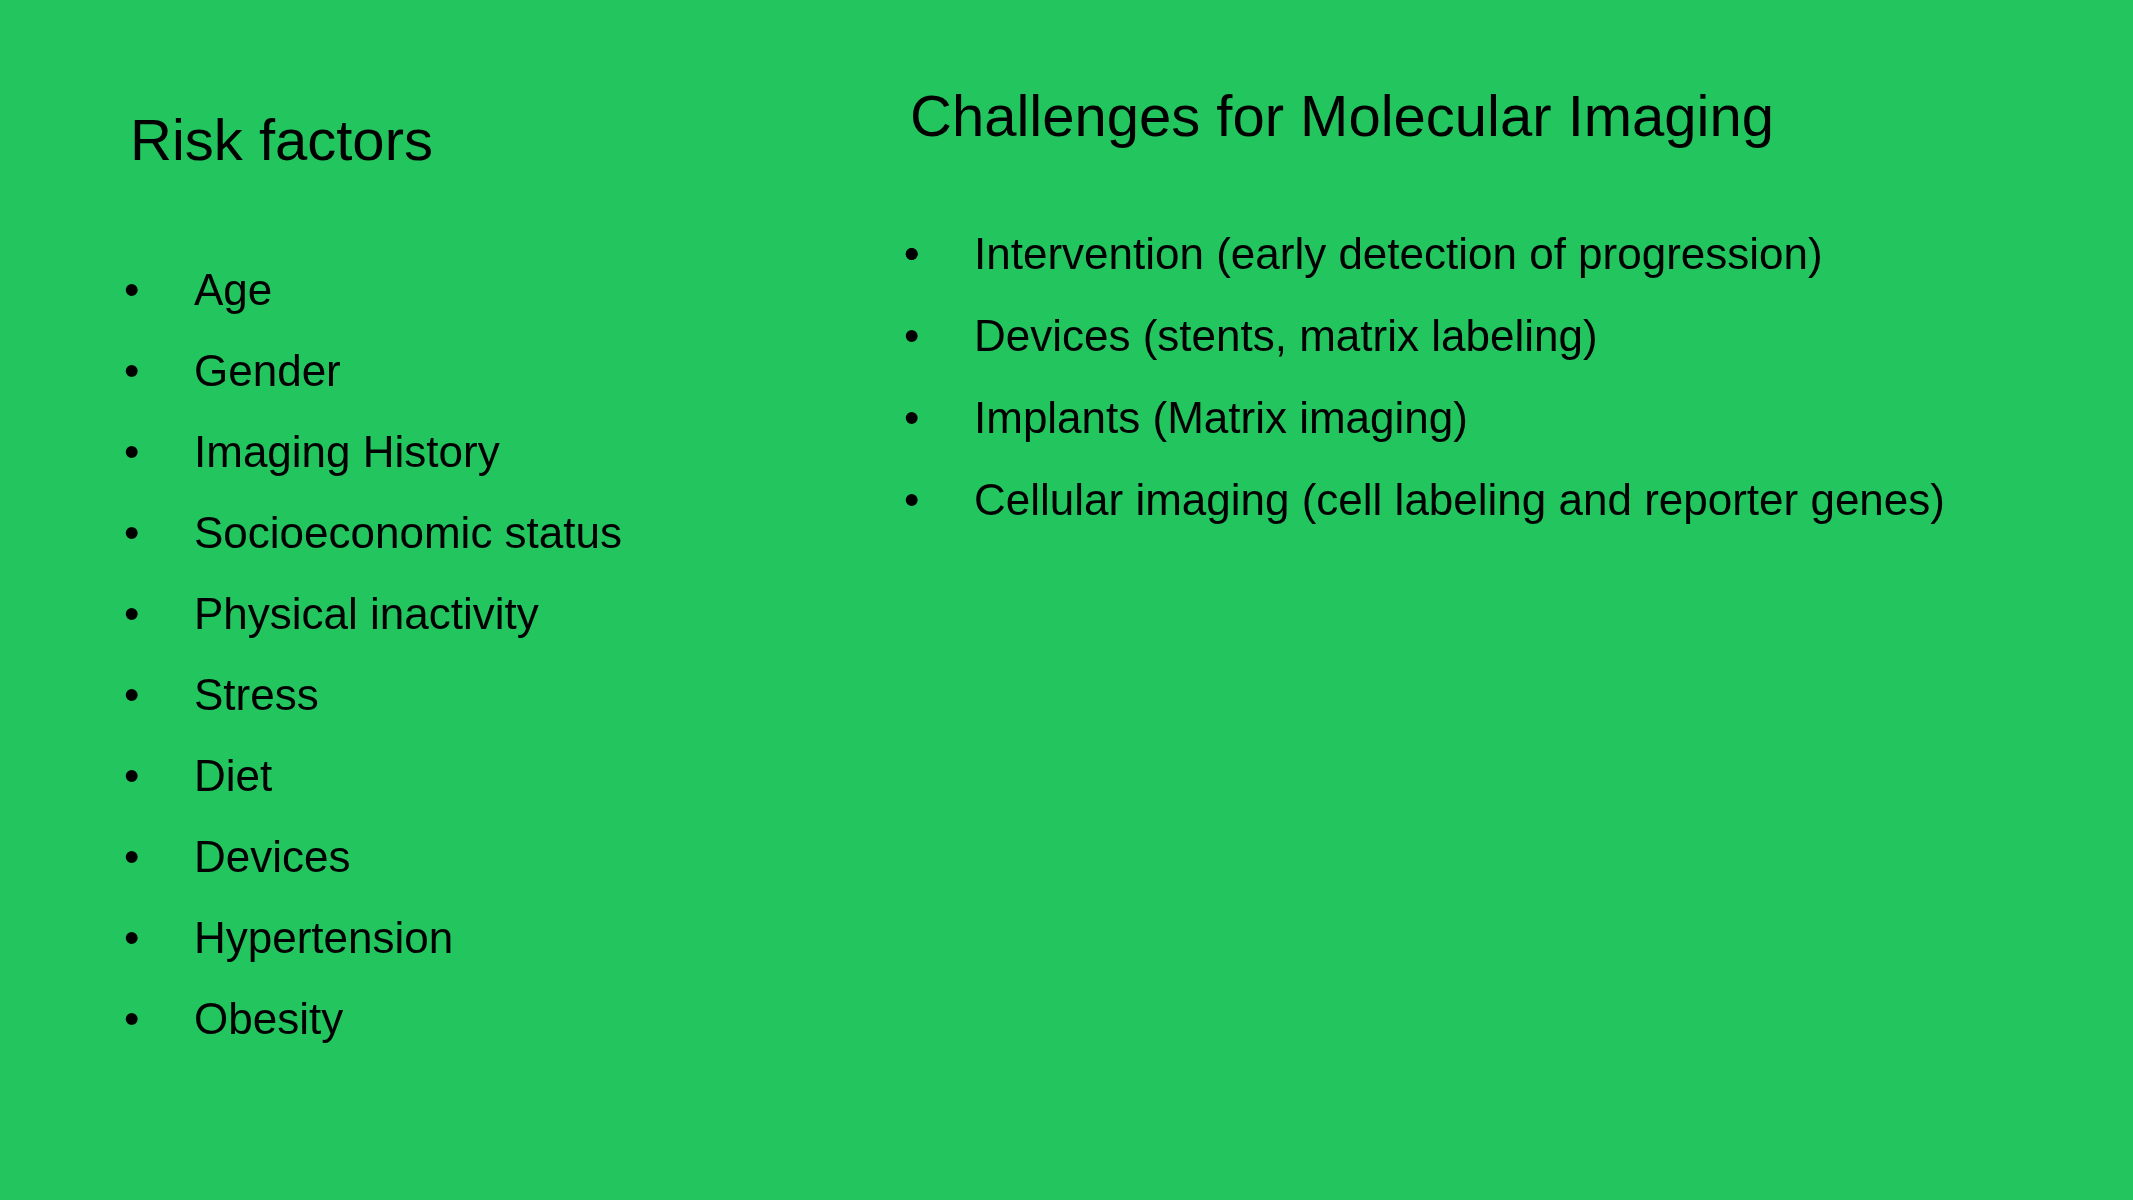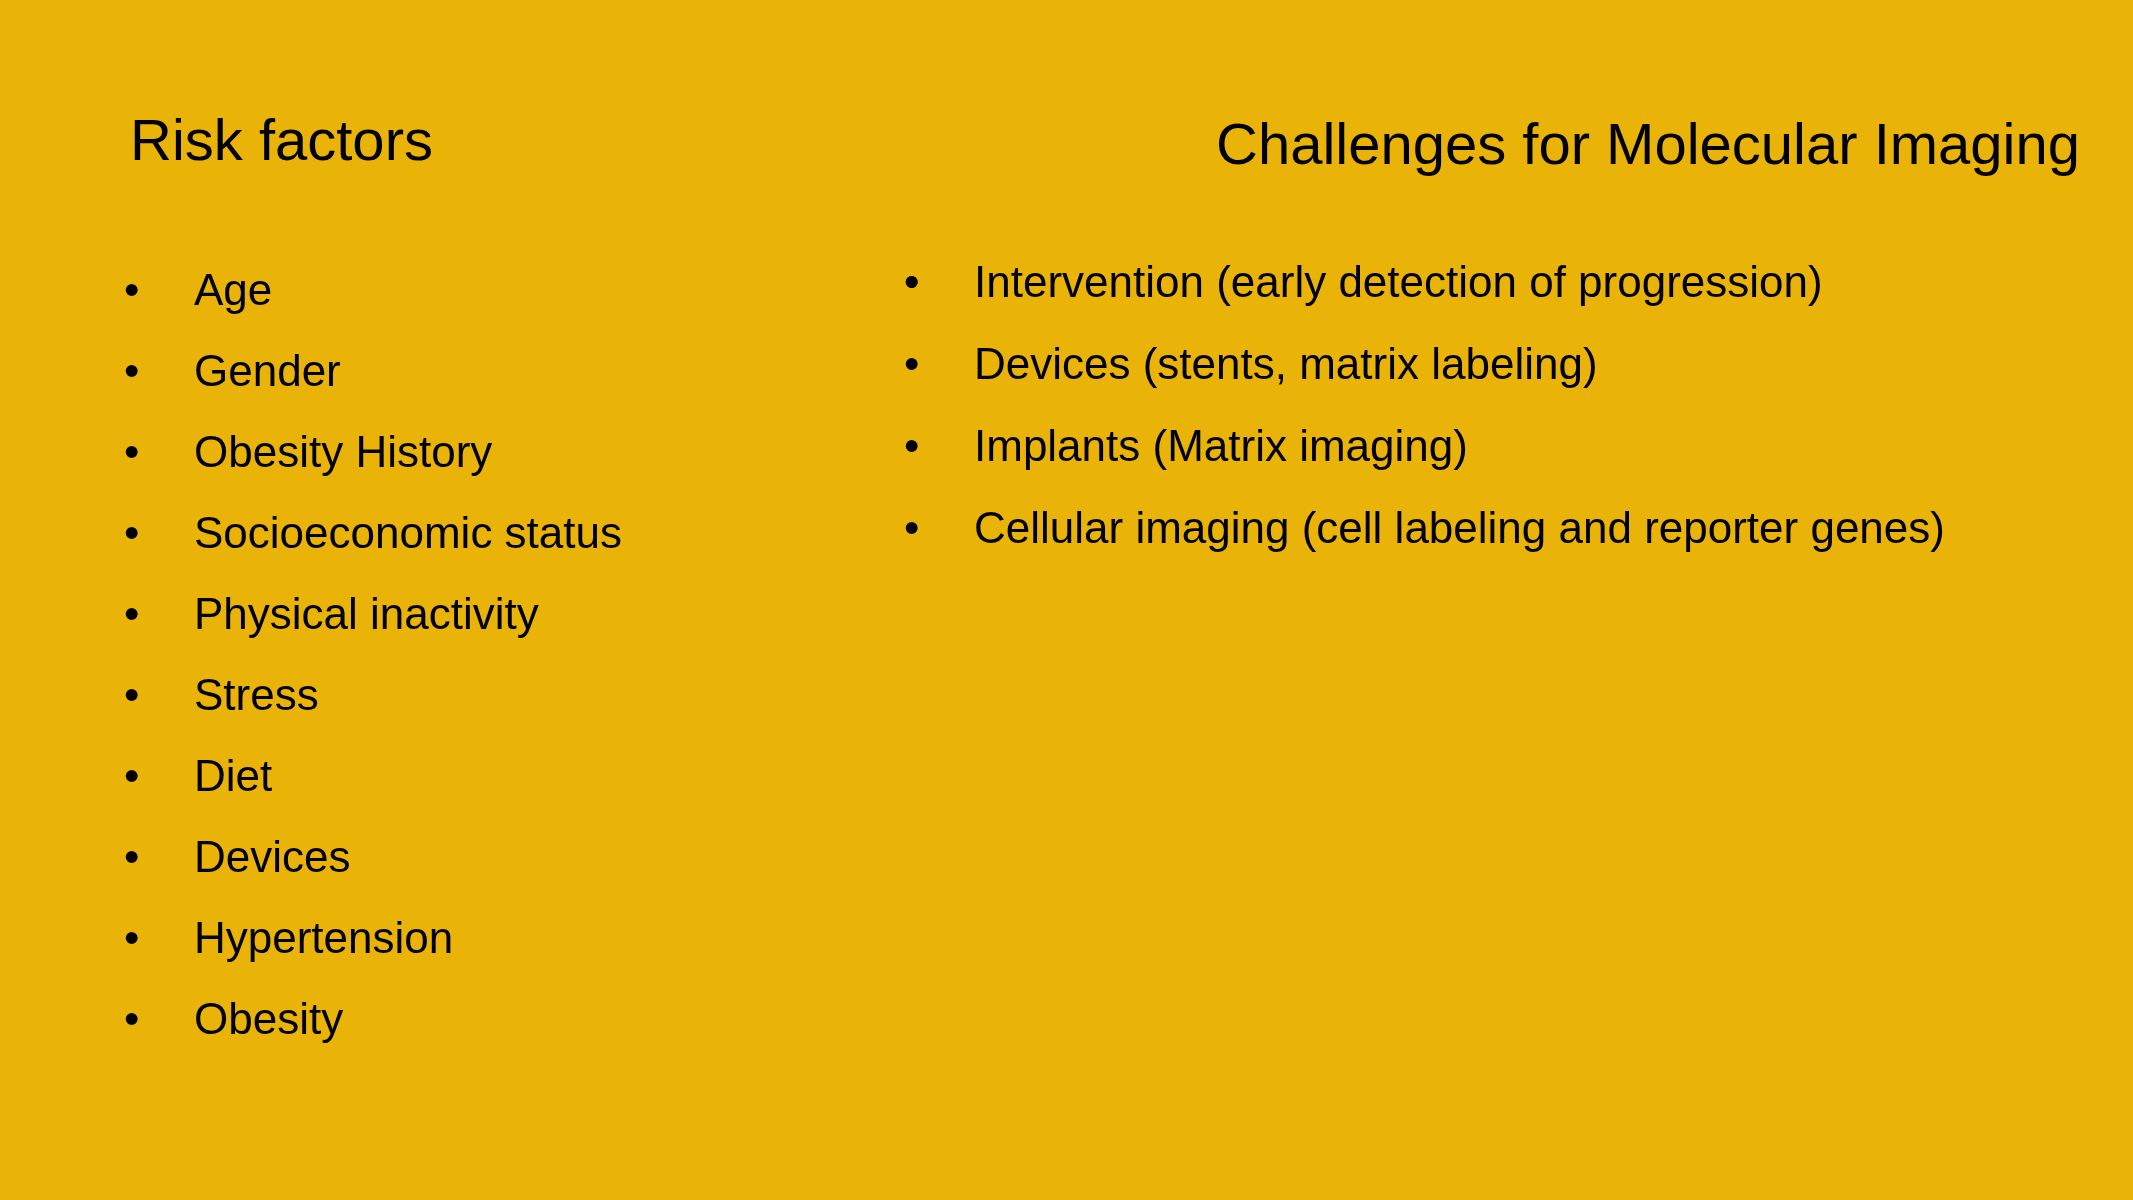--- a/index.html
+++ b/index.html
@@ -11,21 +11,21 @@
     width: 2133px;
     height: 1200px;
     font-family: "Liberation Sans", sans-serif;
     color: #000000;
     overflow: hidden;
   }
   .slide {
     position: relative;
     width: 2133px;
     height: 1200px;
-    background: #eab308;
+    background: #22c55e;
   }
   .column {
     position: absolute;
     top: 0;
   }
   .col-left {
     left: 120px;
     width: 760px;
   }
   .col-right {
@@ -37,23 +37,23 @@
     font-weight: 400;
     line-height: 1.1;
     color: #000000;
     white-space: nowrap;
   }
   .col-left .col-title {
     margin-top: 108px;
     margin-left: 10px;
   }
   .col-right .col-title {
-    margin-top: 112px;
+    margin-top: 84px;
     margin-left: 10px;
-    text-align: right;
+    text-align: left;
   }
   ul.bullets {
     list-style: none;
     margin: 0;
     padding: 0;
   }
   .col-left ul.bullets {
     margin-top: 96px;
   }
   .col-right ul.bullets {
@@ -94,21 +94,21 @@
       <li>
         <span class="dot">•</span>
         <span>Age</span>
       </li>
       <li>
         <span class="dot">•</span>
         <span>Gender</span>
       </li>
       <li>
         <span class="dot">•</span>
-        <span>Obesity History</span>
+        <span>Imaging History</span>
       </li>
       <li>
         <span class="dot">•</span>
         <span>Socioeconomic status</span>
       </li>
       <li>
         <span class="dot">•</span>
         <span>Physical inactivity</span>
       </li>
       <li>

